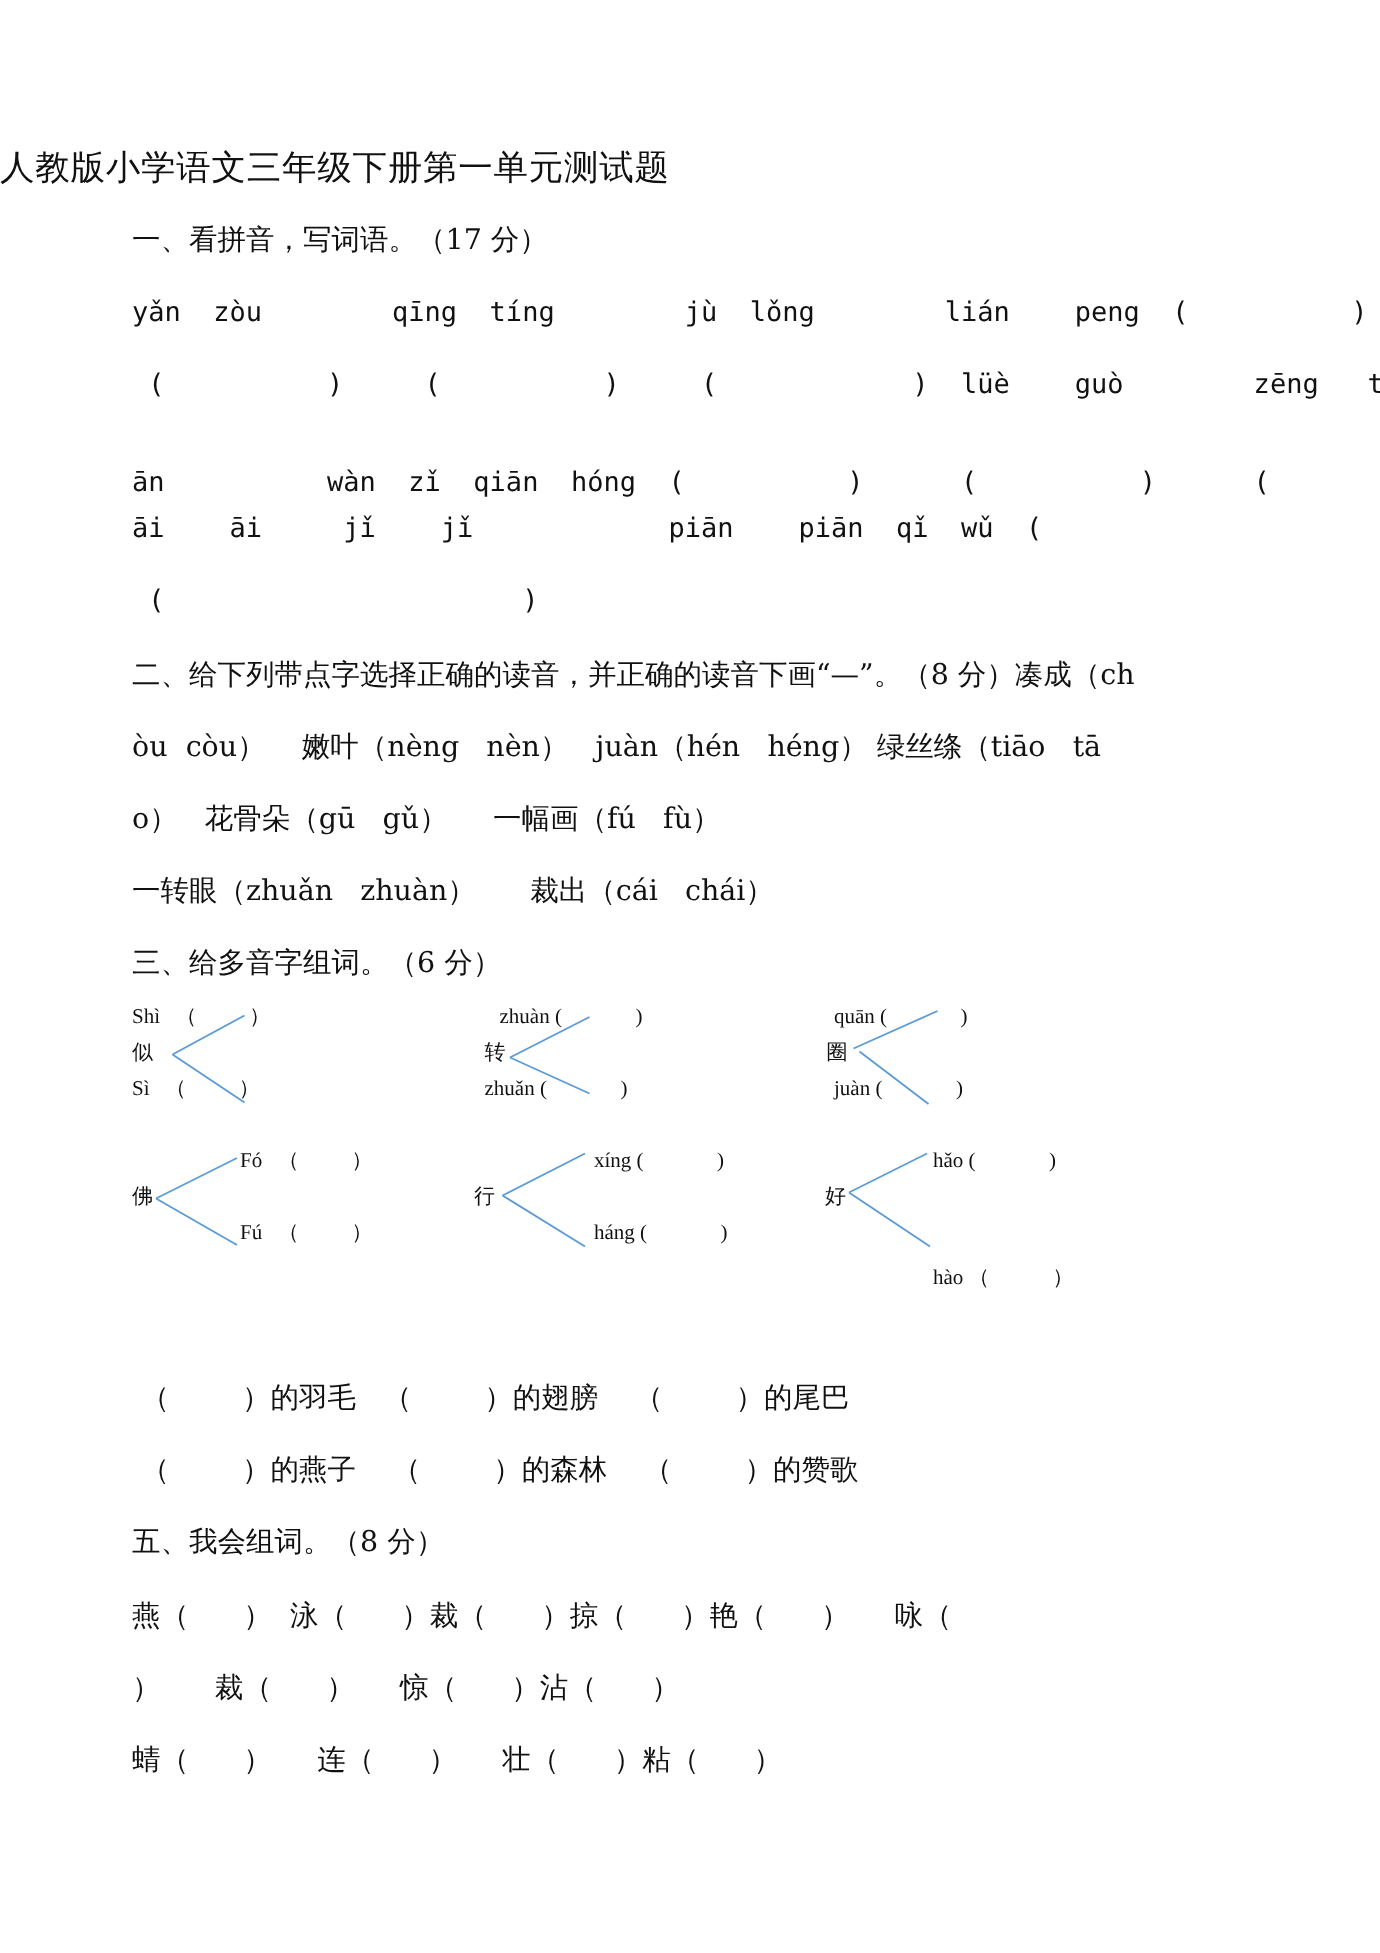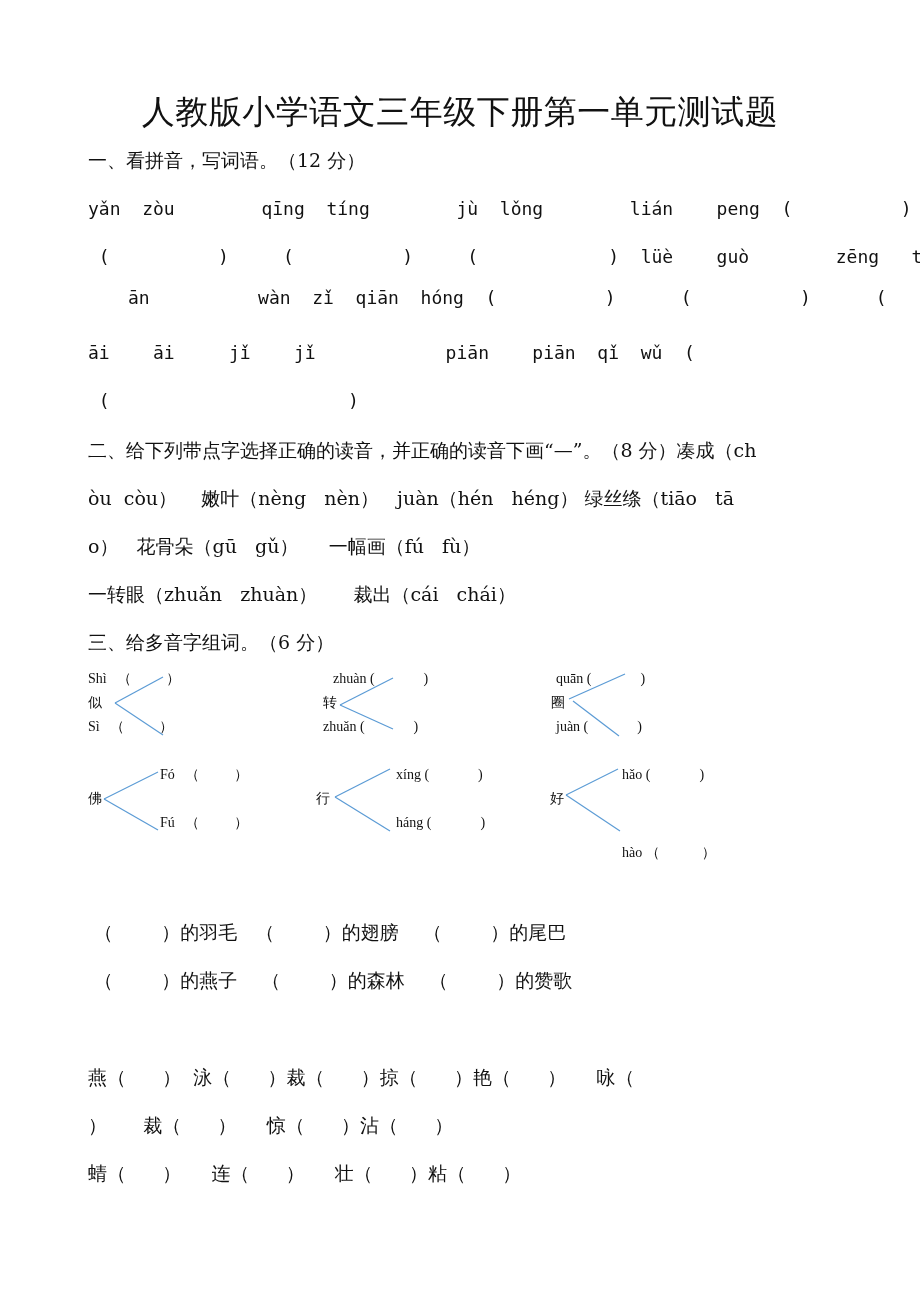--- a/index.html
+++ b/index.html
@@ -1,38 +1,38 @@
 <!DOCTYPE html>
 <html><head>
   <meta charset="utf-8">
   <style>
     html, body { margin: 0; padding: 0; background: #ffffff; }
     body { width: 920px; height: 1302px; position: relative; overflow: hidden;
            font-family: "DejaVu Serif", "Liberation Serif", serif; color: #111; }
     .page { position: absolute; left: 0; top: 0; width: 920px; height: 1302px; background: #fff; }
     .t { position: absolute; white-space: pre; font-size: 19px; line-height: 24px; }
-    .title { position: absolute; left: 0; width: 920px; top: 94px; text-align: center;
-             font-family: "DejaVu Sans", "Liberation Sans", sans-serif; font-size: 33px;
+    .title { position: absolute; left: 0; width: 920px; top: 94px; 
+             font-family: "DejaVu Sans", "Liberation Sans", sans-serif; font-size: 23px;
              line-height: 36px; letter-spacing: 0.5px; white-space: pre; }
     .py { font-family: "DejaVu Sans Mono", "Liberation Mono", monospace; font-size: 18px; }
     .sm { position: absolute; white-space: pre; font-family: "Liberation Serif", "DejaVu Serif", serif;
           font-size: 14px; line-height: 18px; }
     svg.lines { position: absolute; left: 0; top: 0; width: 920px; height: 1302px; pointer-events: none; }
   </style>
 </head>
 <body>
 
 <div class="page">
 
   <div class="title">人教版小学语文三年级下册第一单元测试题</div>
 
-  <div class="t" style="left:88px;top:148px;">一、看拼音，写词语。（12 分）</div>
+  <div class="t" style="left:88px;top:148px;">一、看拼音，写词语。（17 分）</div>
   <div class="t py" style="left:88px;top:197px;">yǎn  zòu        qīng  tíng        jù  lǒng        lián    peng  (          )</div>
   <div class="t py" style="left:88px;top:245px;"> (          )     (          )     (            )  lüè    guò        zēng   ti</div>
-  <div class="t py" style="left:88px;top:286px;margin-left:40px;">ān          wàn  zǐ  qiān  hóng  (          )      (          )      (</div>
+  <div class="t py" style="left:88px;top:310px;">ān          wàn  zǐ  qiān  hóng  (          )      (          )      (</div>
   <div class="t py" style="left:88px;top:341px;">āi    āi     jǐ    jǐ            piān    piān  qǐ  wǔ  (                      )</div>
   <div class="t py" style="left:88px;top:389px;"> (                      )</div>
 
   <div class="t" style="left:88px;top:438px;">二、给下列带点字选择正确的读音，并正确的读音下画“—”。（8 分）凑成（ch</div>
   <div class="t" style="left:88px;top:486px;">òu  còu）    嫩叶（nèng   nèn）   juàn（hén   héng） 绿丝绦（tiāo   tā</div>
   <div class="t" style="left:88px;top:534px;">o）   花骨朵（gū   gǔ）     一幅画（fú   fù）</div>
   <div class="t" style="left:88px;top:582px;">一转眼（zhuǎn   zhuàn）      裁出（cái   chái）</div>
 
   <div class="t" style="left:88px;top:630px;">三、给多音字组词。（6 分）</div>
 
@@ -79,17 +79,18 @@
       <line x1="335" y1="797" x2="390" y2="831"></line>
 
       <line x1="566" y1="795" x2="618" y2="769"></line>
       <line x1="566" y1="795" x2="620" y2="831"></line>
     </g>
   </svg>
 
   <div class="t" style="left:88px;top:920px;"> （        ）的羽毛   （        ）的翅膀    （        ）的尾巴</div>
   <div class="t" style="left:88px;top:968px;"> （        ）的燕子    （        ）的森林    （        ）的赞歌</div>
 
+  <div class="t" style="left:88px;top:1016px;">五、我会组词。（8 分）</div>
   <div class="t" style="left:88px;top:1065px;">燕（      ）  泳（      ）裁（      ）掠（      ）艳（      ）     咏（</div>
   <div class="t" style="left:88px;top:1161px;">蜻（      ）     连（      ）     壮（      ）粘（      ）</div>
   <div class="t" style="left:88px;top:1113px;">）      裁（      ）     惊（      ）沾（      ）</div>
 
 </div>
 
 </body></html>

